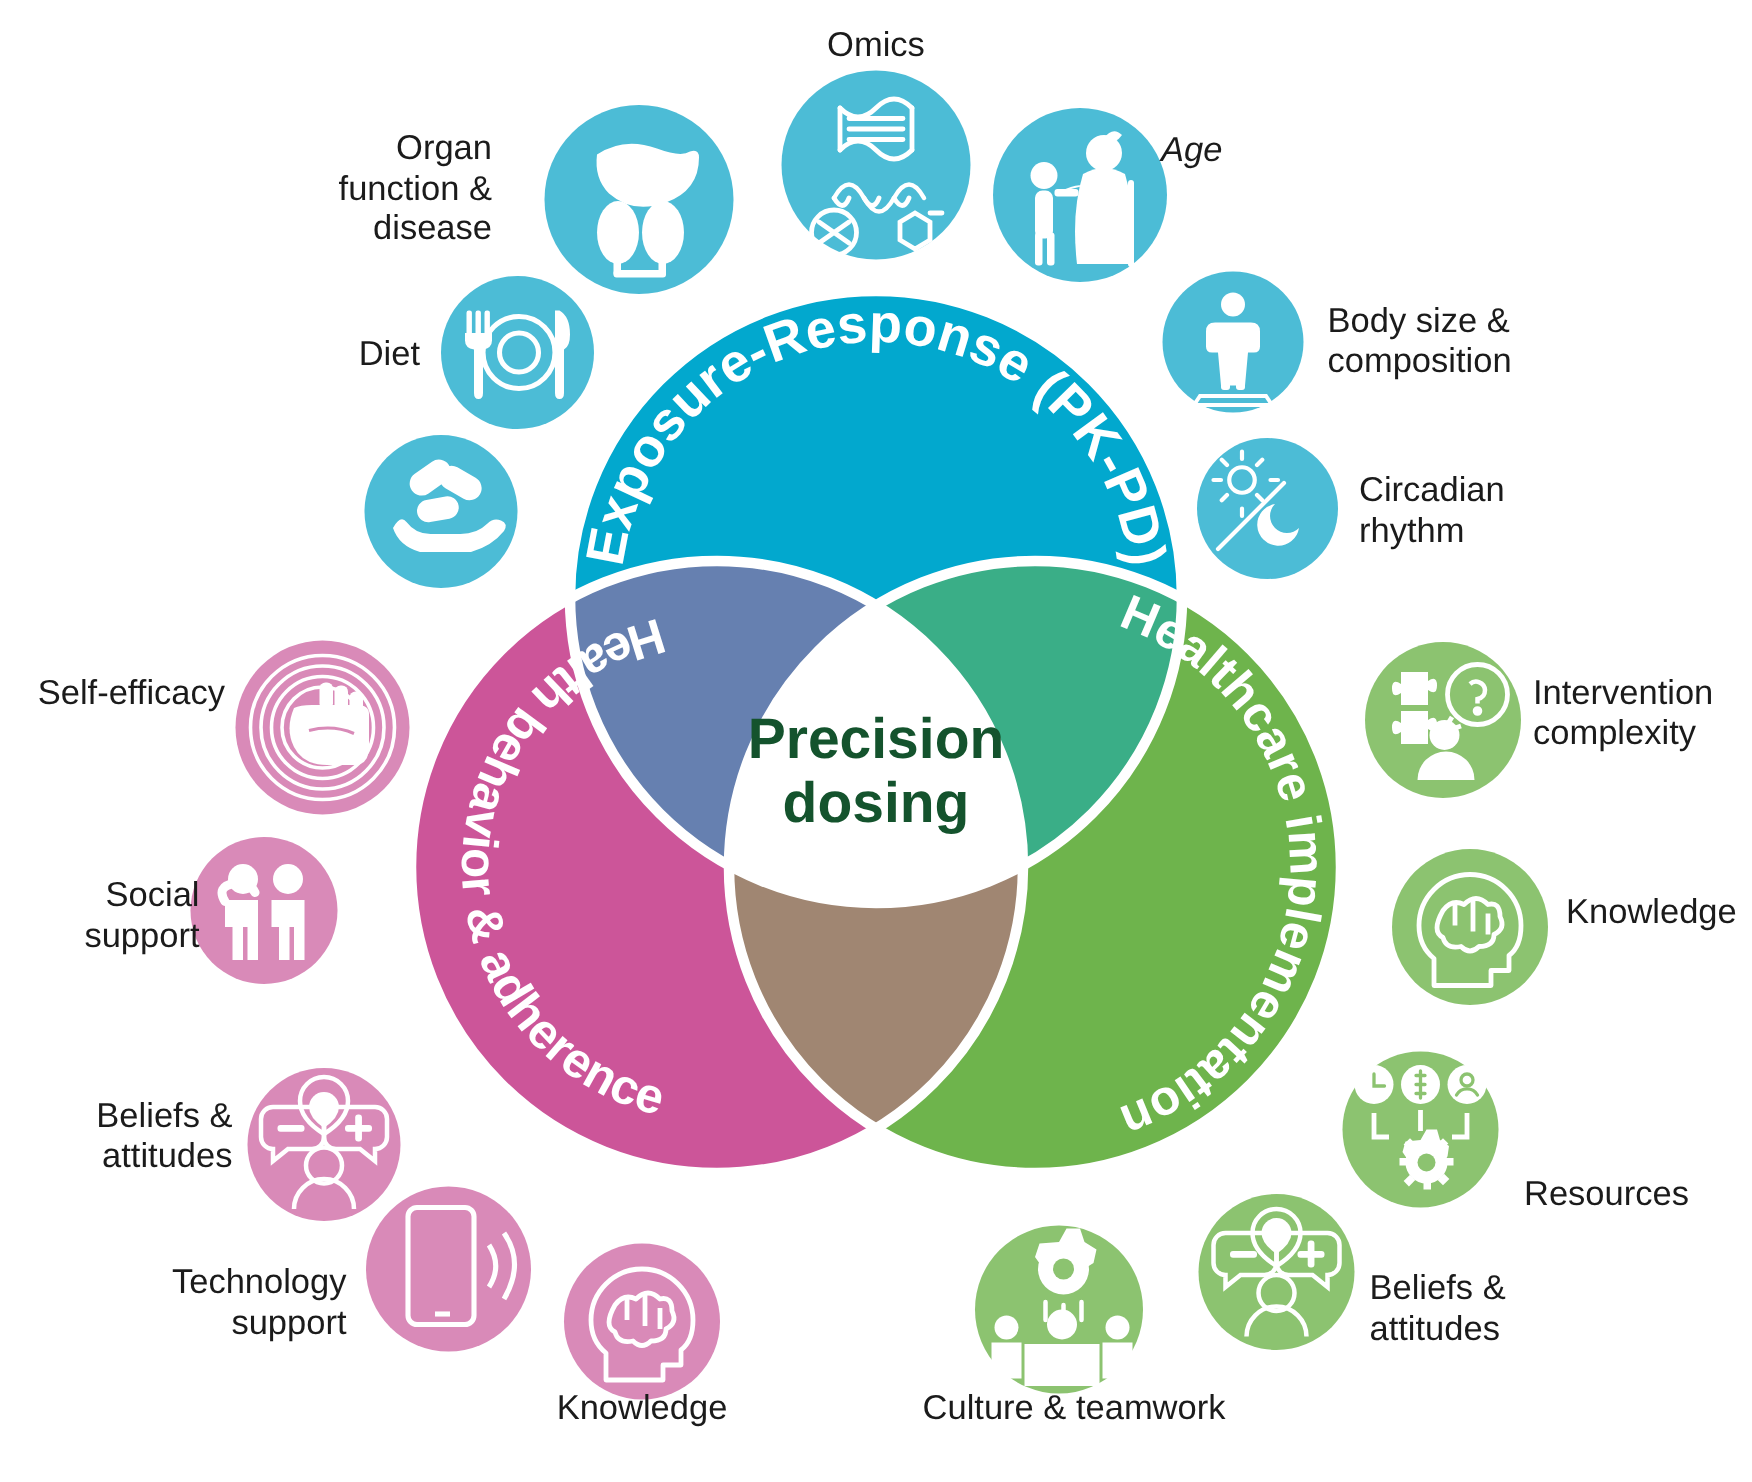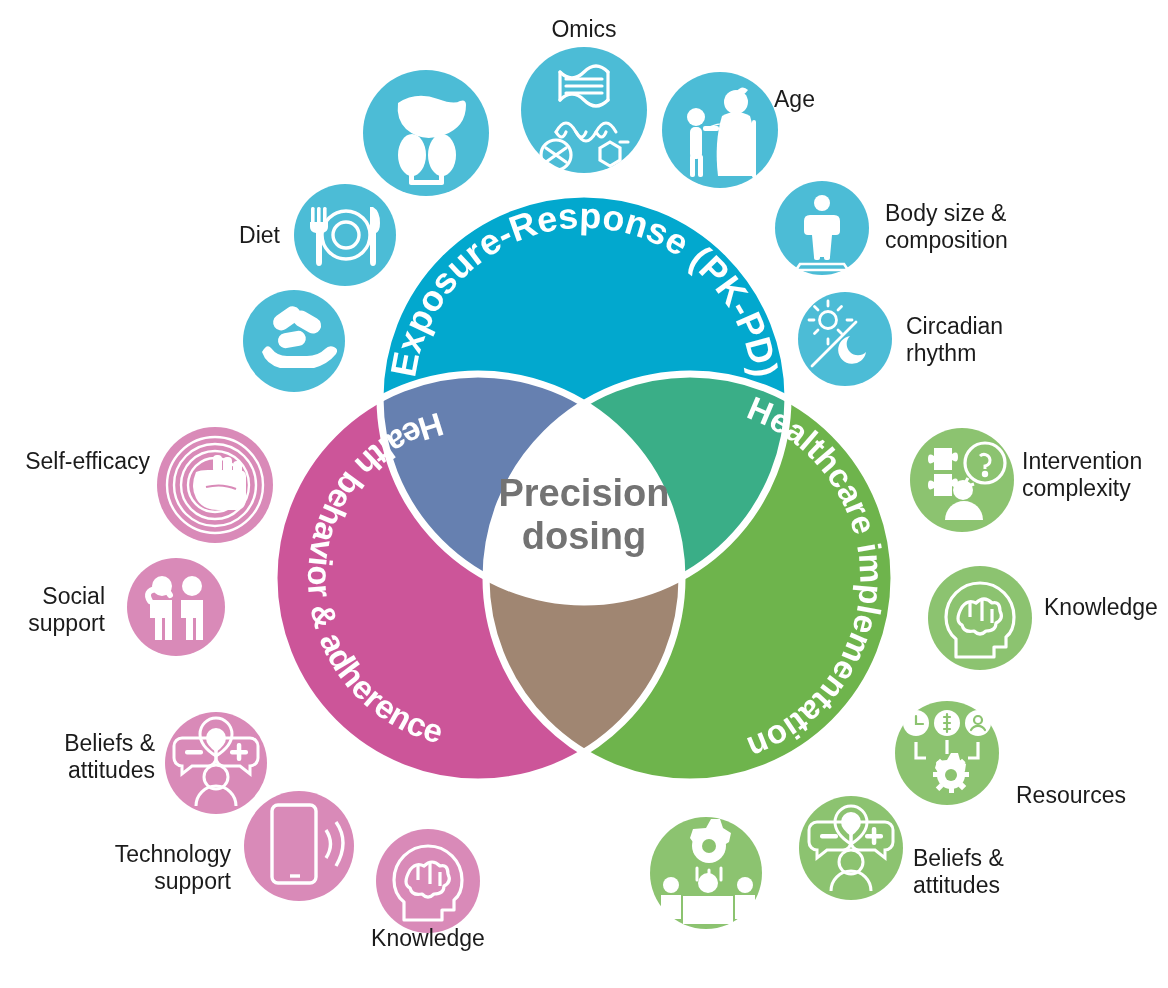--- a/index.html
+++ b/index.html
@@ -36,21 +36,21 @@
   }
   .label.right { text-align: right; }
   .label.left  { text-align: left; }
   .label.center { text-align: center; }
   .venn-center-text {
     position: absolute;
     text-align: center;
     font-family: "Liberation Sans", sans-serif;
     font-weight: bold;
     font-size: 38px;
-    color: #737373;
+    color: #14532d;
     line-height: 1.12;
     white-space: pre-line;
   }
 </style>
 </head>
 <body>
 
 <div id="stage">
 
   <svg class="full" viewBox="0 0 1168 988">
@@ -371,36 +371,40 @@
     </text>
     <text font-family="Liberation Sans, sans-serif" font-size="33" font-weight="bold" fill="#ffffff">
       <textPath href="#pathRight" startOffset="50%" text-anchor="middle">Healthcare implementation</textPath>
     </text>
   </svg>
 
   <div class="venn-center-text" style="left:464px; top:472px; width:240px;">Precision
 dosing</div>
 
   <div class="label center" style="left:524px; top:16px; width:120px;">Omics</div>
-  <div class="label left" style="left:774px; top:86px; width:120px;">Age</div>
+  <div class="label right" style="left:178px; top:85px; width:150px;">Organ
+function &amp;
+disease</div>
+  <div class="label left" style="left:774px; top:86px; width:120px;font-style:italic;">Age</div>
   <div class="label left" style="left:885px; top:200px; width:180px;">Body size &amp;
 composition</div>
   <div class="label left" style="left:906px; top:313px; width:140px;">Circadian
 rhythm</div>
   <div class="label right" style="left:170px; top:222px; width:110px;">Diet</div>
 
   <div class="label right" style="left:10px; top:448px; width:140px;text-align:right;">Self-efficacy</div>
-  <div class="label right" style="left:0; top:583px; width:105px;">Social
+  <div class="label right" style="left:28px; top:583px; width:105px;">Social
 support</div>
   <div class="label right" style="left:30px; top:730px; width:125px;">Beliefs &amp;
 attitudes</div>
   <div class="label right" style="left:96px; top:841px; width:135px;">Technology
 support</div>
   <div class="label center" style="left:338px; top:925px; width:180px;">Knowledge</div>
 
   <div class="label left" style="left:1022px; top:448px; width:160px;">Intervention
 complexity</div>
   <div class="label left" style="left:1044px; top:594px; width:140px;">Knowledge</div>
   <div class="label left" style="left:1016px; top:782px; width:140px;">Resources</div>
   <div class="label left" style="left:913px; top:845px; width:140px;">Beliefs &amp;
 attitudes</div>
+  <div class="label center" style="left:606px; top:925px; width:220px;">Culture &amp; teamwork</div>
 
 </div>
 
 </body></html>

